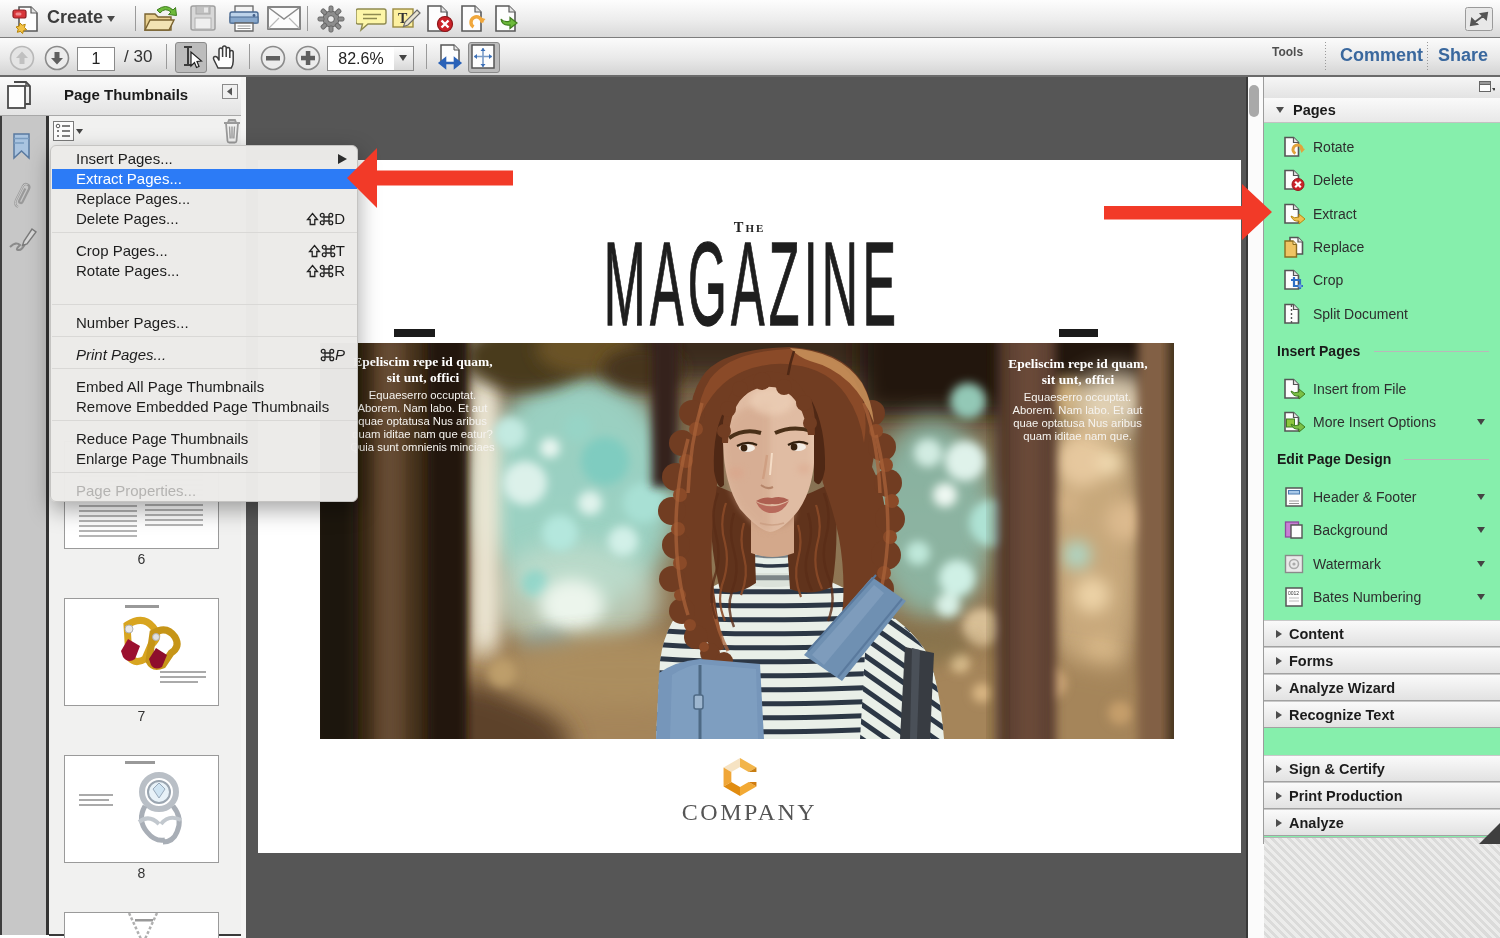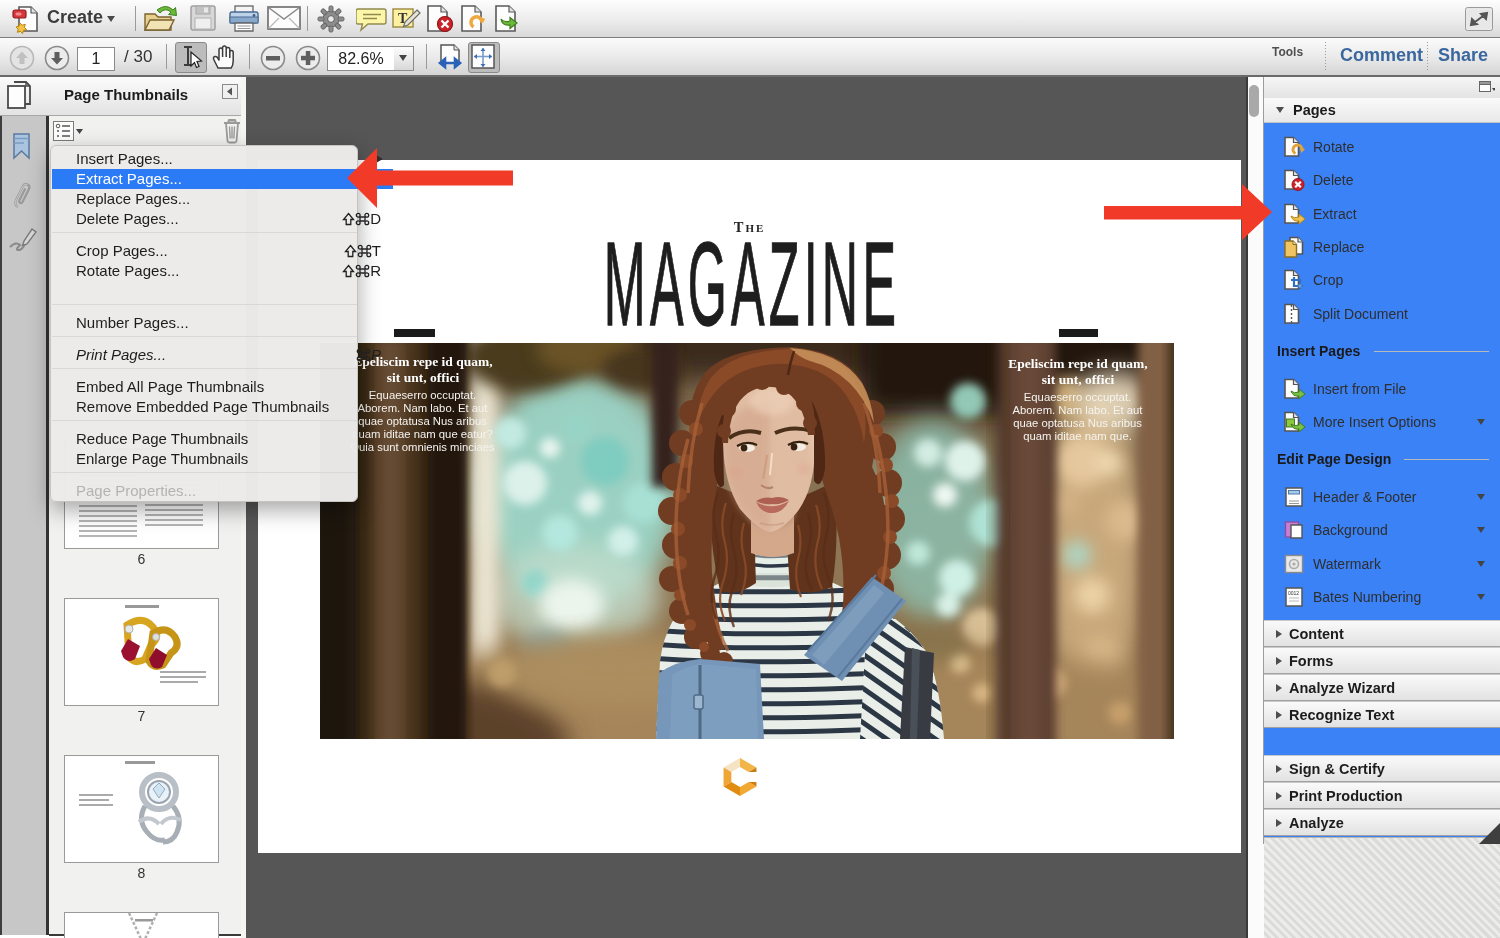--- a/index.html
+++ b/index.html
@@ -13,39 +13,39 @@
   .vsep1{position:absolute;top:6px;width:1px;height:25px;background:#9a9a9a;}
   .tbtxt{color:#3c3c3c;font-size:18px;font-weight:700;}
   
   #strip{left:0;top:77px;width:44px;height:858px;background:#c7c7c7;border-left:2px solid #3e3e3e;border-right:3px solid #333;}
   #panel{left:49px;top:77px;width:192px;height:857px;background:#f1f1f0;border-bottom:2px solid #3a3a3a;}
   #panelhead{left:0px;top:77px;width:241px;height:38px;background:linear-gradient(#fbfbfb,#e3e3e3);border-bottom:1px solid #a8a8a8;}
   #gutter{left:241px;top:77px;width:5px;height:861px;background:#f5f5f4;}
   #doc{left:246px;top:77px;width:1000px;height:861px;background:#565656;overflow:hidden;}
   #vscroll{left:1246px;top:77px;width:16px;height:861px;background:#fbfbfb;border-left:2px solid #3a3a3a;}
   #vthumb{left:1249px;top:85px;width:10px;height:32px;background:#a9a9a9;border-radius:5px;}
-  #rpanel{left:1263px;top:77px;width:237px;height:767px;background:#3b82f6;border-left:1px solid #9c9c9c;}
+  #rpanel{left:1263px;top:77px;width:237px;height:767px;background:#86efac;border-left:1px solid #9c9c9c;}
   
   #page{left:12px;top:83px;width:983px;height:693px;background:#fff;position:absolute;}
   .rlabel{font-size:14px;color:#2e2e2e;}
   .collbar{position:absolute;left:0;width:237px;height:27px;background:linear-gradient(#fafafa,#e2e2e2);
            border-top:1px solid #c9c9c9;border-bottom:1px solid #a2a2a2;box-sizing:border-box;}
   .collbar span{position:absolute;left:25px;top:5px;font-size:14.5px;font-weight:700;color:#1c1c1c;}
   .tri-r{width:0;height:0;border-left:6px solid #4d4d4d;border-top:4px solid transparent;border-bottom:4px solid transparent;position:absolute;}
   .tri-d{width:0;height:0;border-top:6px solid #4d4d4d;border-left:4px solid transparent;border-right:4px solid transparent;position:absolute;}
   .ritem{position:absolute;left:0;width:237px;height:28px;}
   .ric{position:absolute;left:19px;top:3px;width:22px;height:22px;}
   .ritem .rlabel{position:absolute;left:49px;top:6px;}
   .pg{fill:#fdfdfd;stroke:#555;stroke-width:1.6;}
   .fold{fill:#e4e4e4;stroke:#555;stroke-width:1.2;}
   .dd{position:absolute;right:16px;top:11px;width:0;height:0;border-top:6px solid #444;border-left:4.5px solid transparent;border-right:4.5px solid transparent;}
   
   #menu{left:50px;top:145px;width:308px;height:357px;background:rgba(236,235,233,.98);
         border:1px solid #c5c4c2;border-radius:6px;box-shadow:0 8px 22px rgba(0,0,0,.35);box-sizing:border-box;}
-  .mi{position:absolute;left:1px;width:305px;height:20px;font-size:15px;color:#1d1d1d;line-height:20px;padding-left:36px;}
+  .mi{position:absolute;left:1px;width:305px;height:20px;font-size:15px;color:#1d1d1d;line-height:20px;}
   .mi .lab{position:absolute;left:24px;}
   .mi .sc{position:absolute;right:11px;letter-spacing:1px;}
   .msep{position:absolute;left:1px;width:305px;height:1px;background:#d9d8d6;}
   .hil{background:#2c7bf6;color:#fff;}
   .thumb{position:absolute;width:155px;background:#fff;border:1px solid #9a9a9a;box-sizing:border-box;}
   .tcol{position:absolute;width:58px;height:76px;
     background:repeating-linear-gradient(#fff 0 3px,#b5b5b5 3px 5px);}
   .tlabel{position:absolute;left:15px;width:155px;text-align:center;font-size:14px;color:#333;}
   .sglyph{display:inline-block;vertical-align:-2px;}
 </style></head>
@@ -522,20 +522,22 @@
       <svg width="38" height="38" viewBox="0 0 38 38">
         <polygon points="19,0 35.45,9.5 27.66,14 19,9" fill="#f2b54a"></polygon>
         <polygon points="35.45,9.5 35.45,14 27.66,14" fill="#c77d12"></polygon>
         <polygon points="2.55,9.5 19,0 19,9 10.34,14" fill="#f6e3c3"></polygon>
         <polygon points="2.55,28.5 2.55,9.5 10.34,14 10.34,24" fill="#f0a637"></polygon>
         <polygon points="19,38 2.55,28.5 10.34,24 19,29" fill="#e18c10"></polygon>
         <polygon points="35.45,28.5 19,38 19,29 27.66,24" fill="#f2a934"></polygon>
         <polygon points="35.45,24 35.45,28.5 27.66,24" fill="#d07c10"></polygon>
       </svg>
     </div>
+    <div style="position:absolute;left:0;top:639px;width:983px;text-align:center;
+        font-family:'Liberation Serif',serif;font-size:24px;letter-spacing:2.5px;color:#555;">COMPANY</div>
   </div>
 </div>
 <div class="abs" id="strip">
 
   <svg width="26" height="30" style="position:absolute;left:8px;top:55px;">
     <path d="M4,2 h15 v24 l-7.5,-7 -7.5,7 z" fill="#aac4e0" stroke="#5a7aa0" stroke-width="1.5"></path>
     <path d="M4,6.5 h15 M4,11 h10" stroke="#7a9cc0" stroke-width="1.5"></path>
   </svg>
 
   <svg width="24" height="30" style="position:absolute;left:9px;top:104px;">

